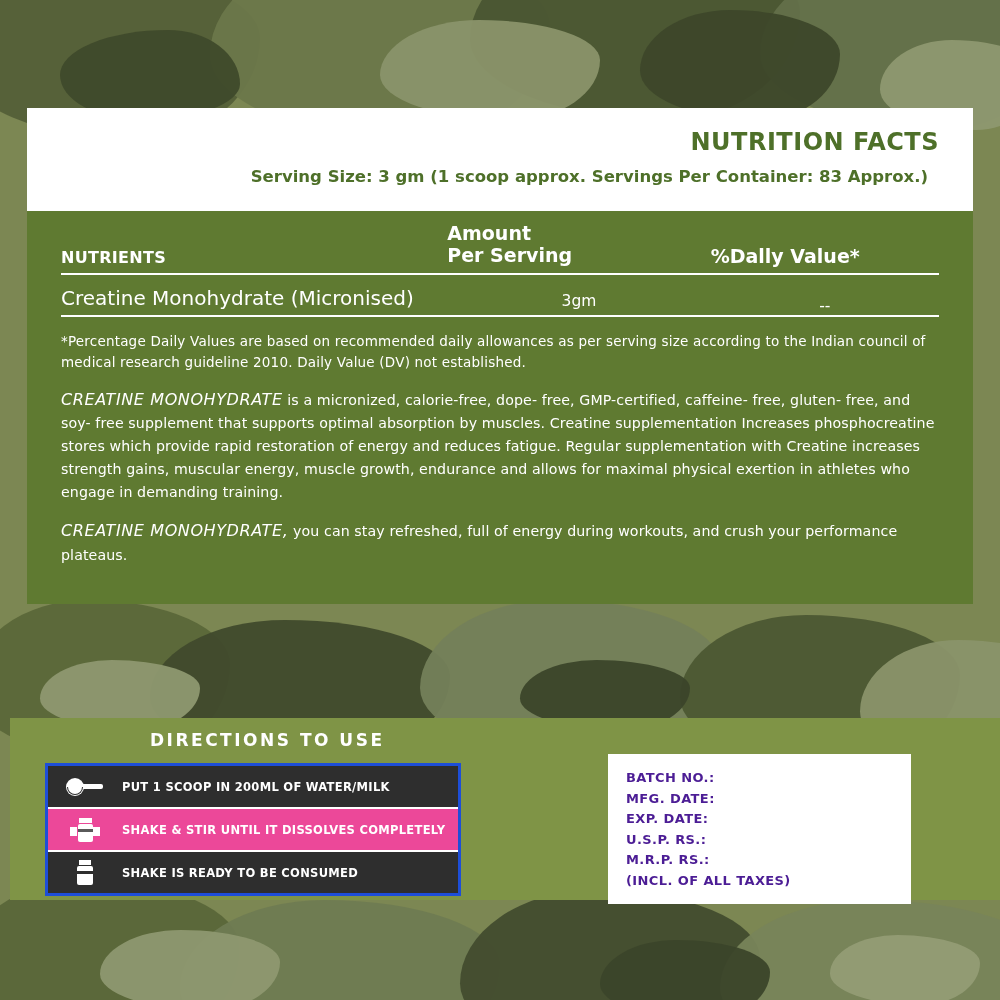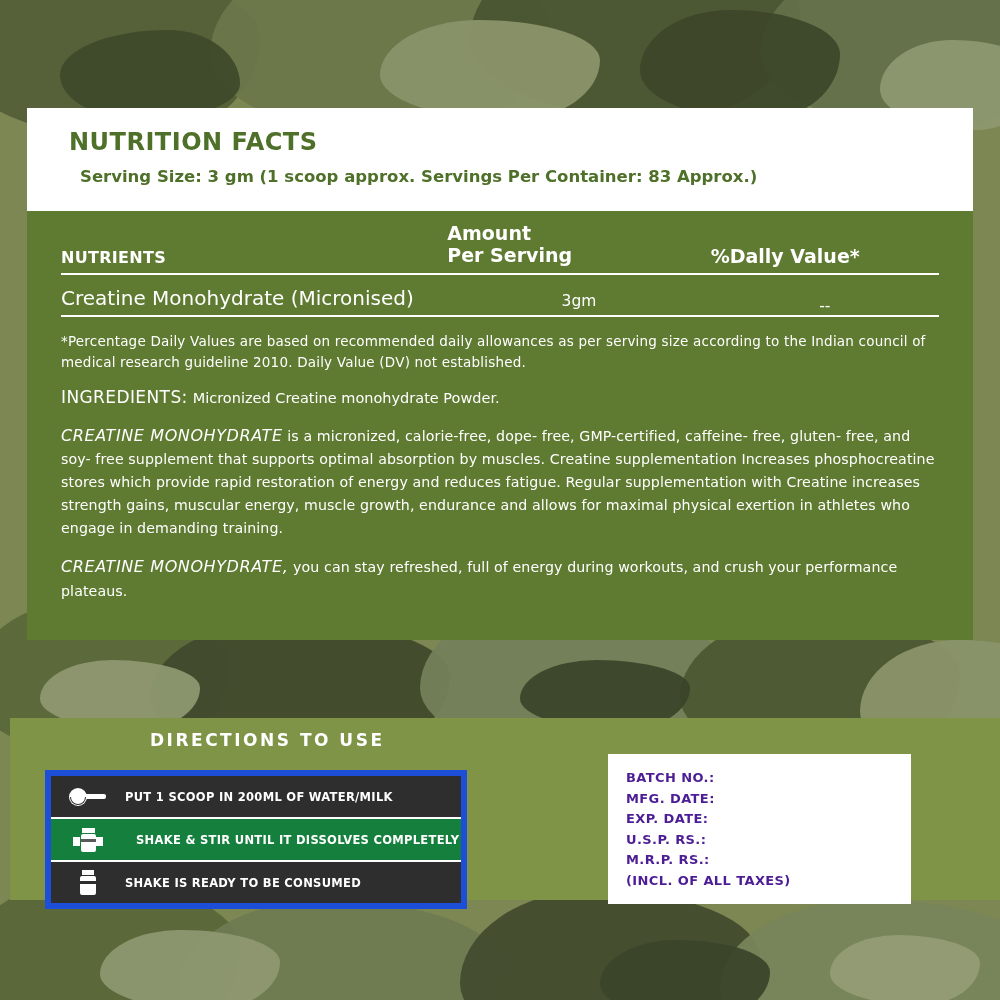--- a/index.html
+++ b/index.html
@@ -32,20 +32,21 @@
   .panel-wrap {
     position: absolute;
     left: 27px;
     top: 108px;
     width: 946px;
     z-index: 2;
   }
   .white-band {
     background: #ffffff;
     padding: 20px 34px 14px 42px;
+    text-align: right;
   }
   .nf-title {
     color: #4e7029;
     font-family: "DejaVu Sans", sans-serif;
     font-size: 24px;
     font-weight: bold;
     letter-spacing: .5px;
     margin: 0 0 6px 0;
   }
   .nf-serving {
@@ -164,33 +165,33 @@
     left: 140px;
     top: 12px;
     color: #ffffff;
     font-size: 17px;
     font-weight: bold;
     letter-spacing: 2.5px;
   }
   .steps {
     position: absolute;
     left: 35px;
-    top: 52px;
+    top: 45px;
     width: 410px;
-    border: 6px solid #1d4ed8;
+    border: 3px solid #1d4ed8;
   }
   .step {
     display: flex;
     align-items: center;
     height: 41px;
     color: #ffffff;
   }
   .step + .step { border-top: 2px solid #ffffff; }
   .step-1 { background: #2e2e2e; }
-  .step-2 { background: #15803d; gap: 11px; }
+  .step-2 { background: #ec4899; }
   .step-3 { background: #2e2e2e; }
   .step .ico {
     width: 74px;
     display: flex;
     align-items: center;
     justify-content: center;
     flex: 0 0 74px;
   }
   .step .txt {
     font-size: 11.5px;
@@ -280,24 +281,20 @@
           <td class="dv">--</td>
         </tr>
         <tr class="rule-bottom">
           <td colspan="3"></td>
         </tr>
       </tbody>
     </table>
 
     <p class="footnote">*Percentage Daily Values are based on recommended daily allowances as per serving size according to the Indian council of medical research guideline 2010. Daily Value (DV) not established.</p>
 
-    <p class="ingredients">
-      <span class="lbl">INGREDIENTS:</span>
-      <span class="val">Micronized Creatine monohydrate Powder.</span>
-    </p>
 
     <p class="para">
       <span class="cap">CREATINE MONOHYDRATE</span><span> is a micronized, calorie-free, dope- free, GMP-certified, caffeine- free, gluten- free, and soy- free supplement that supports optimal absorption by muscles. Creatine supplementation Increases phosphocreatine stores which provide rapid restoration of energy and reduces fatigue. Regular supplementation with Creatine increases strength gains, muscular energy, muscle growth, endurance and allows for maximal physical exertion in athletes who engage in demanding training.</span>
     </p>
 
     <p class="para">
       <span class="cap">CREATINE MONOHYDRATE,</span><span> you can stay refreshed, full of energy during workouts, and crush your performance plateaus.</span>
     </p>
 
   </div>

